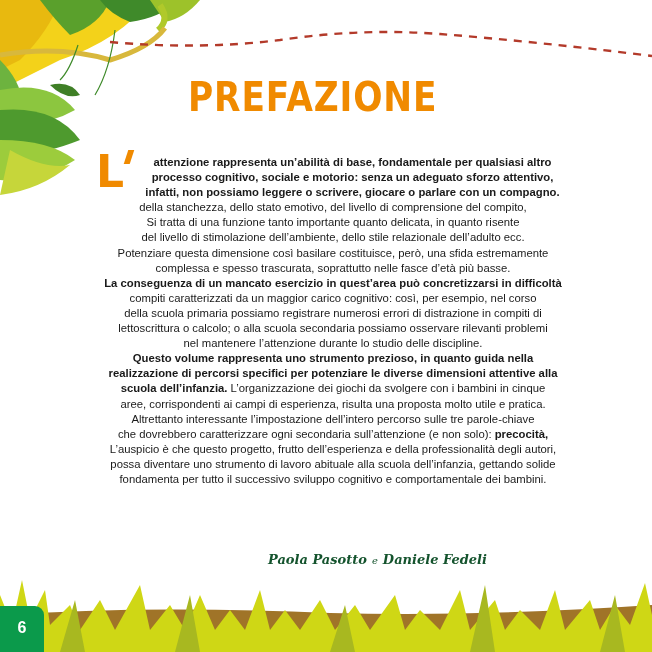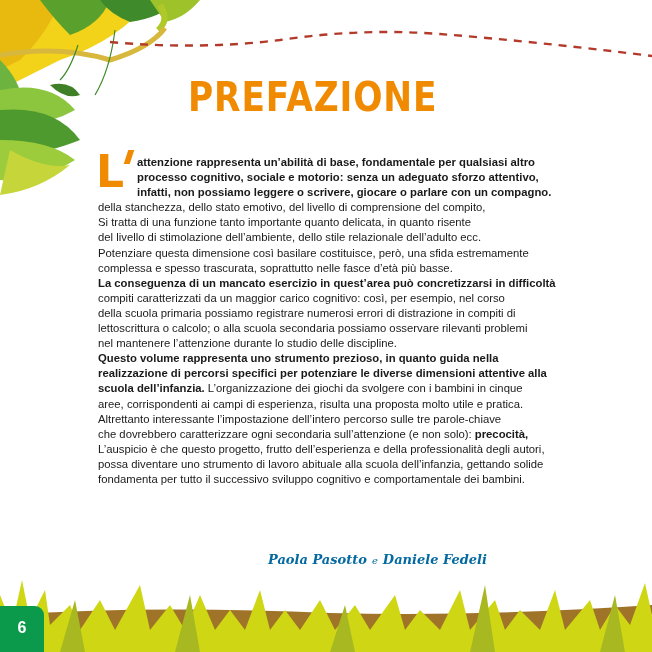--- a/index.html
+++ b/index.html
@@ -21,29 +21,29 @@
       position: absolute; left: 96px; top: 150px;
       font-family: "DejaVu Sans", sans-serif; font-weight: bold;
       font-size: 44px; line-height: 44px; color: #f08a00;
     }
     .dropcap-apos {
       position: absolute; left: 126px; top: 150px; width: 6px; height: 14px;
       background: #f08a00; transform: skewX(-18deg);
     }
     .body-text {
       position: absolute; left: 98px; top: 155px; width: 470px;
-      font-size: 11.3px; line-height: 15.1px;
+      font-size: 11.3px; line-height: 15.1px; text-align: center;
     }
     .body-text .line { white-space: nowrap; display: block; }
     .body-text .indent { padding-left: 39px; }
     .body-text .bold { font-weight: bold; }
     .signature {
       position: absolute; left: 268px; top: 552px;
       font-family: "DejaVu Serif", serif; font-style: italic; font-weight: bold;
-      font-size: 13px; color: #0369a1;
+      font-size: 13px; color: #14532d;
     }
     .signature .sep { font-size: 10px; font-weight: normal; margin: 0 5px; }
     .grass { position: absolute; left: 0; top: 575px; width: 652px; height: 77px; }
     .page-num {
       position: absolute; left: 0; top: 606px; width: 44px; height: 46px;
       background: #0b9a4b; border-top-right-radius: 9px;
       color: #fff; font-weight: bold; font-size: 16px;
       display: flex; align-items: center; justify-content: center;
       padding-bottom: 2px; box-sizing: border-box;
     }

